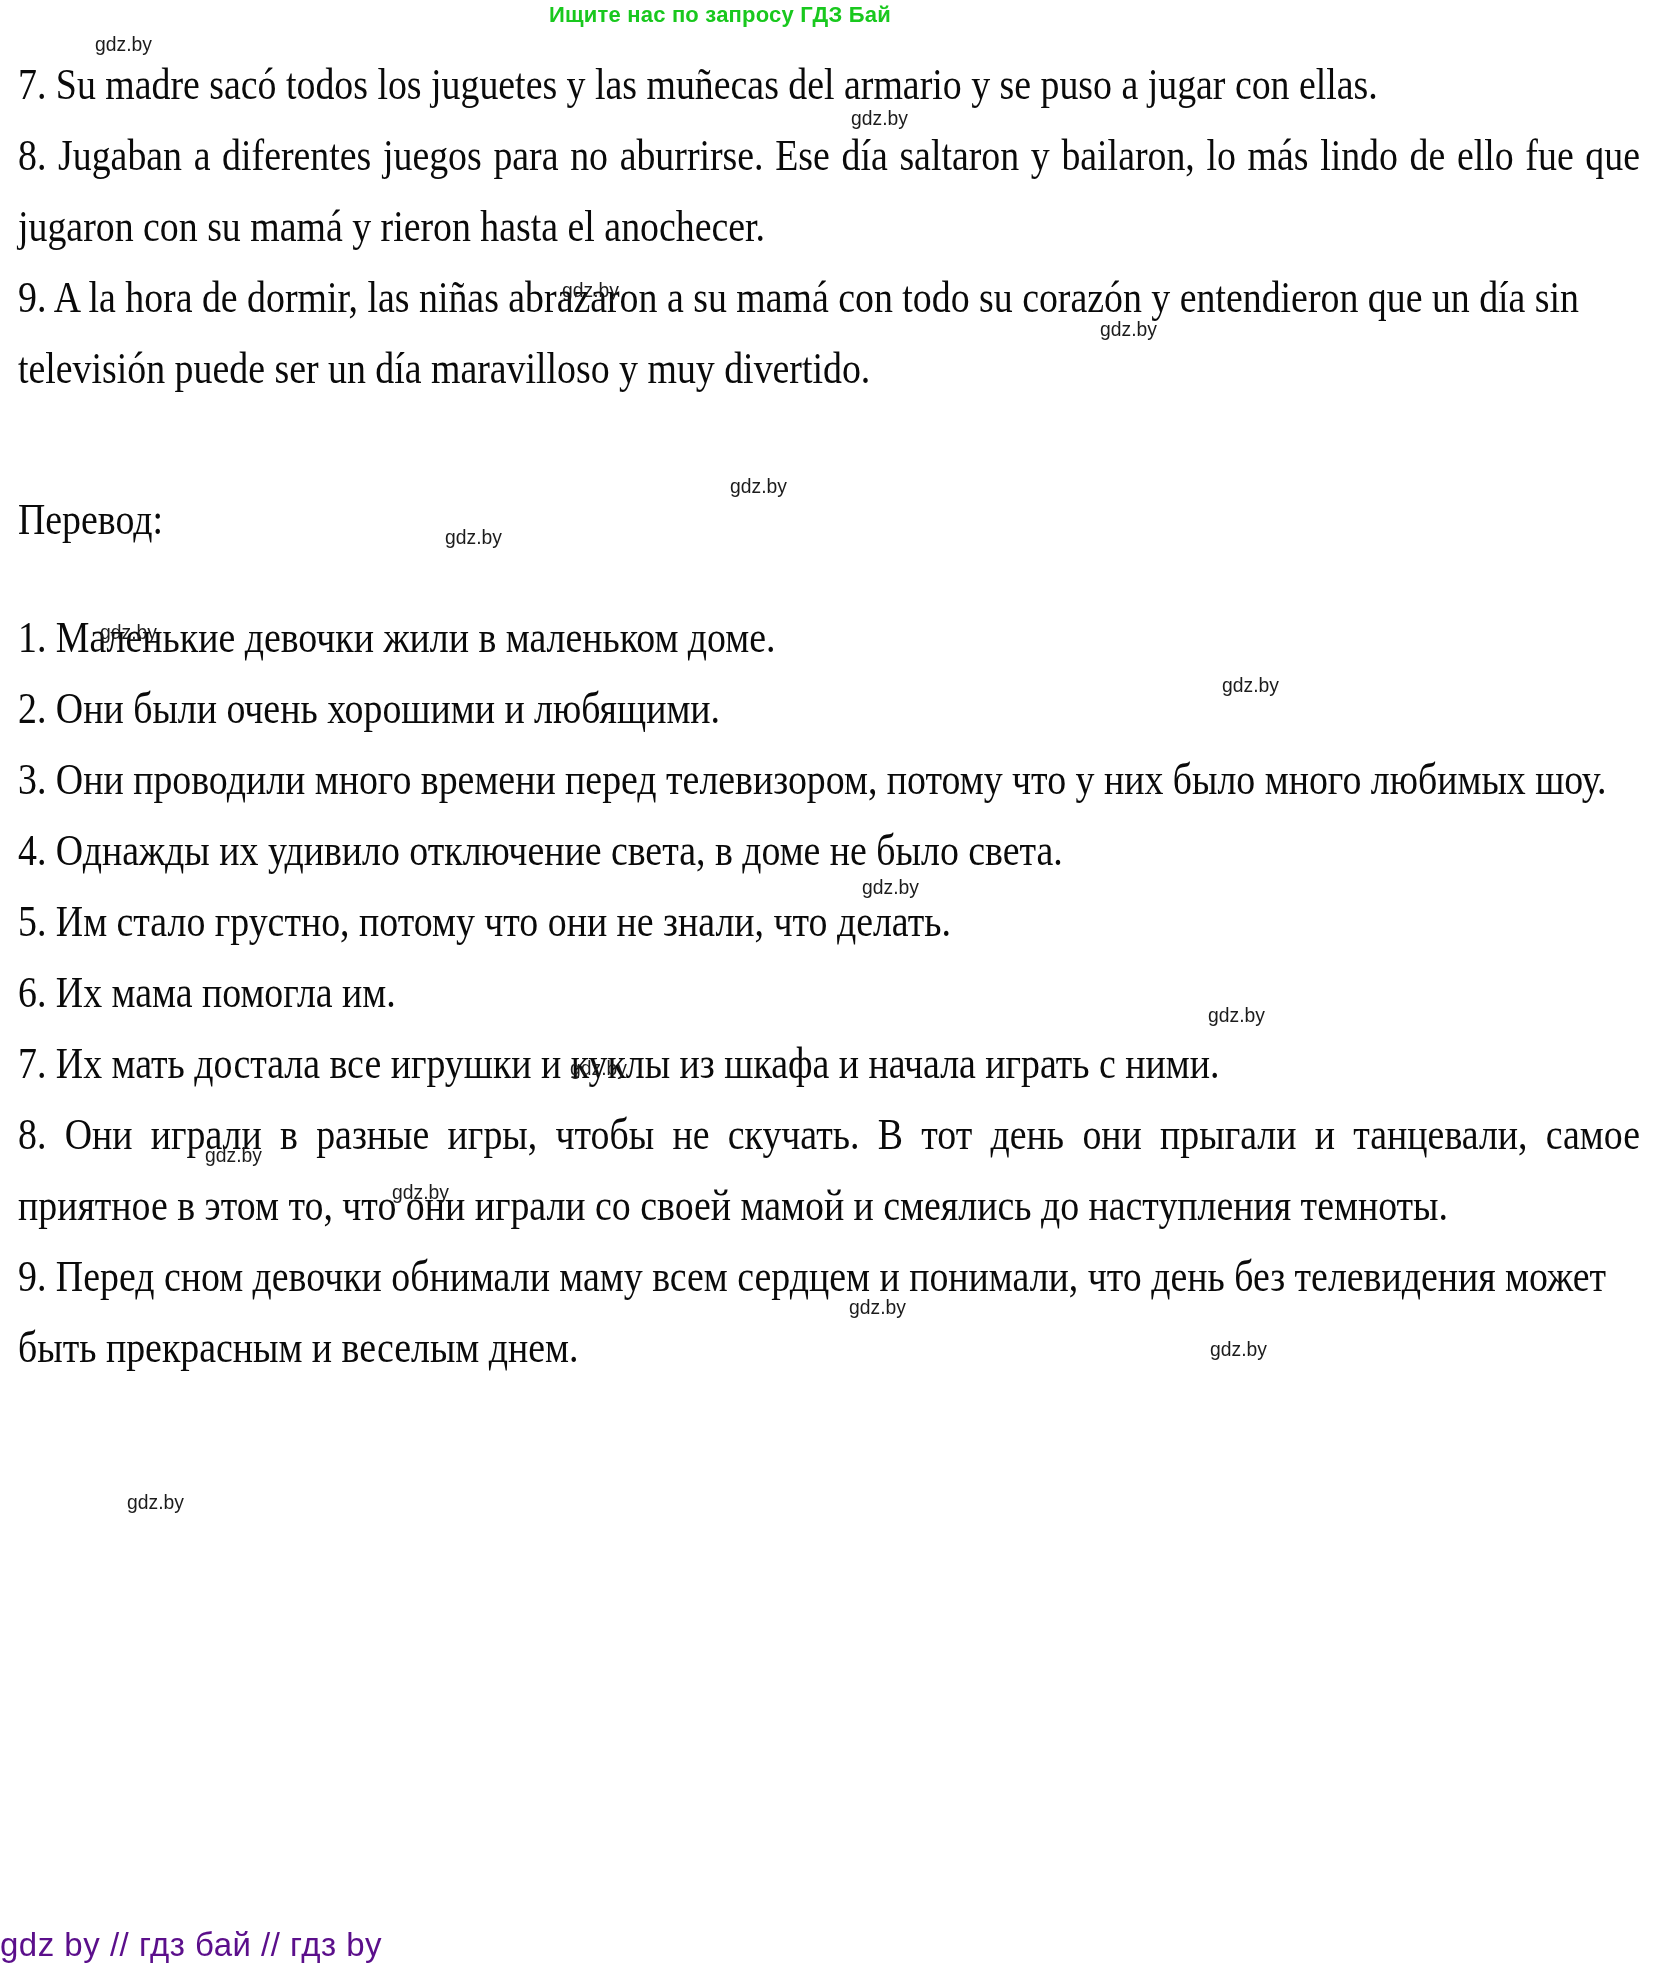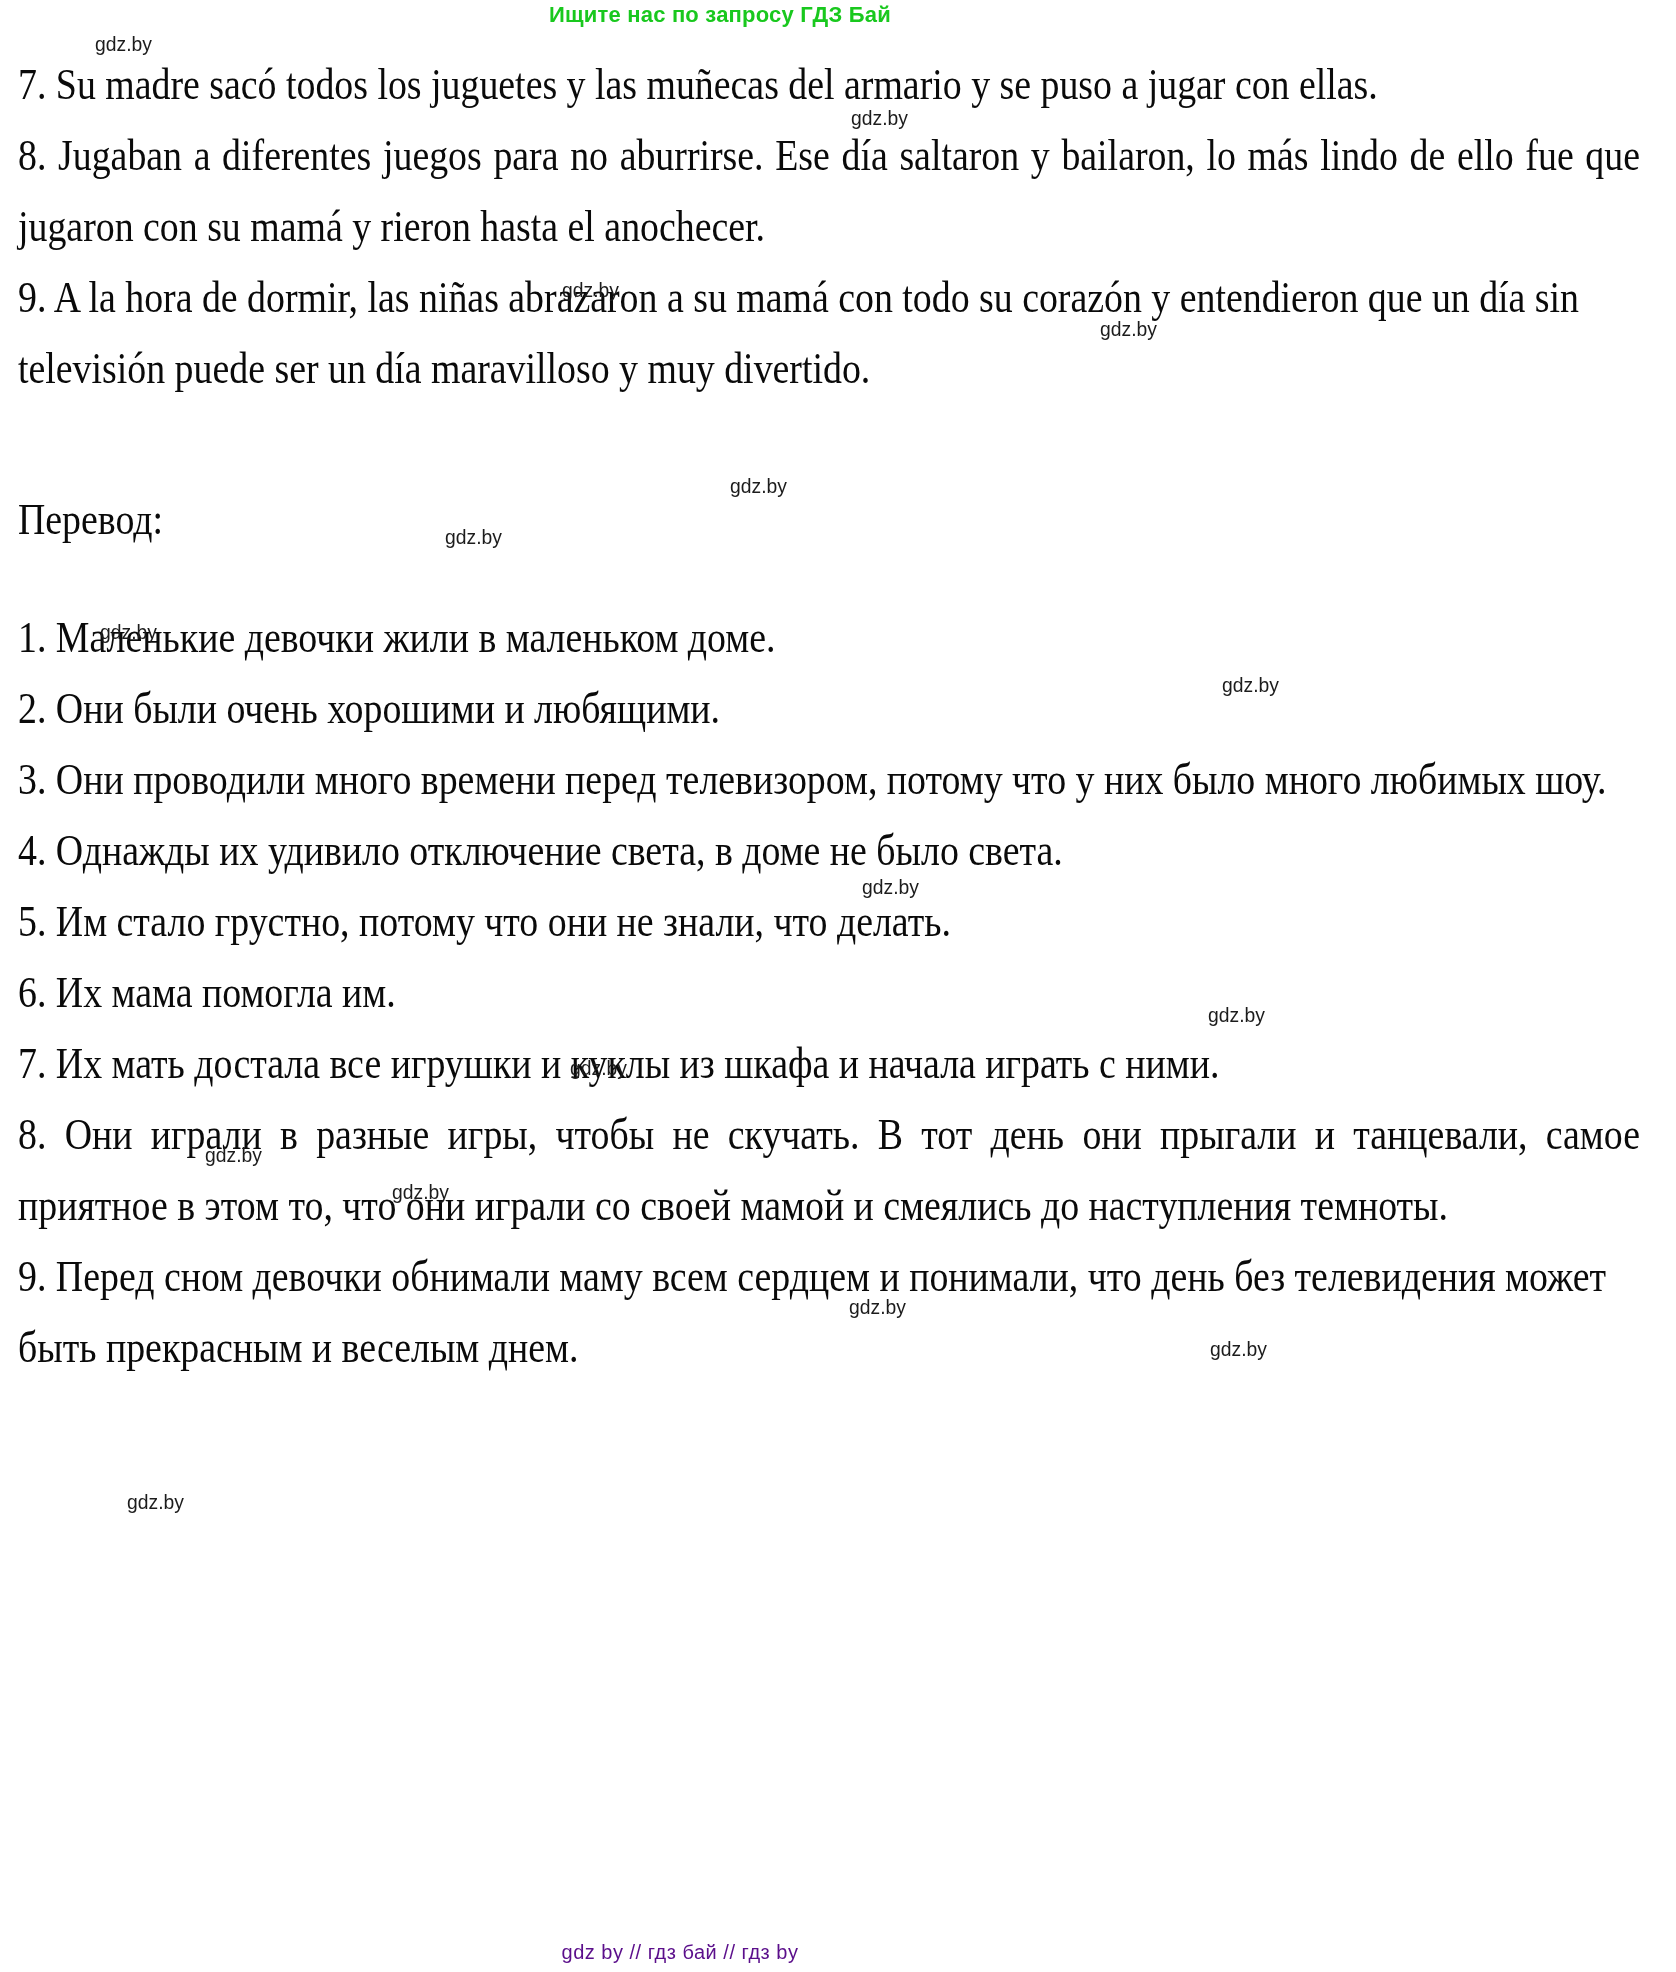--- a/index.html
+++ b/index.html
@@ -86,23 +86,22 @@
     transform-origin: left top;
     pointer-events: none;
   }
 
   
   .footer {
     position: absolute;
     bottom: 8px;
     left: 0;
     width: 1360px;
-    text-align: center;
     font-family: "Liberation Sans", sans-serif;
-    font-size: 20px;
+    font-size: 33px;
     color: #5b0f8b;
     letter-spacing: 0.5px;
     white-space: nowrap;
   }
 </style>
 </head>
 <body>
 
 <div class="page">
 

